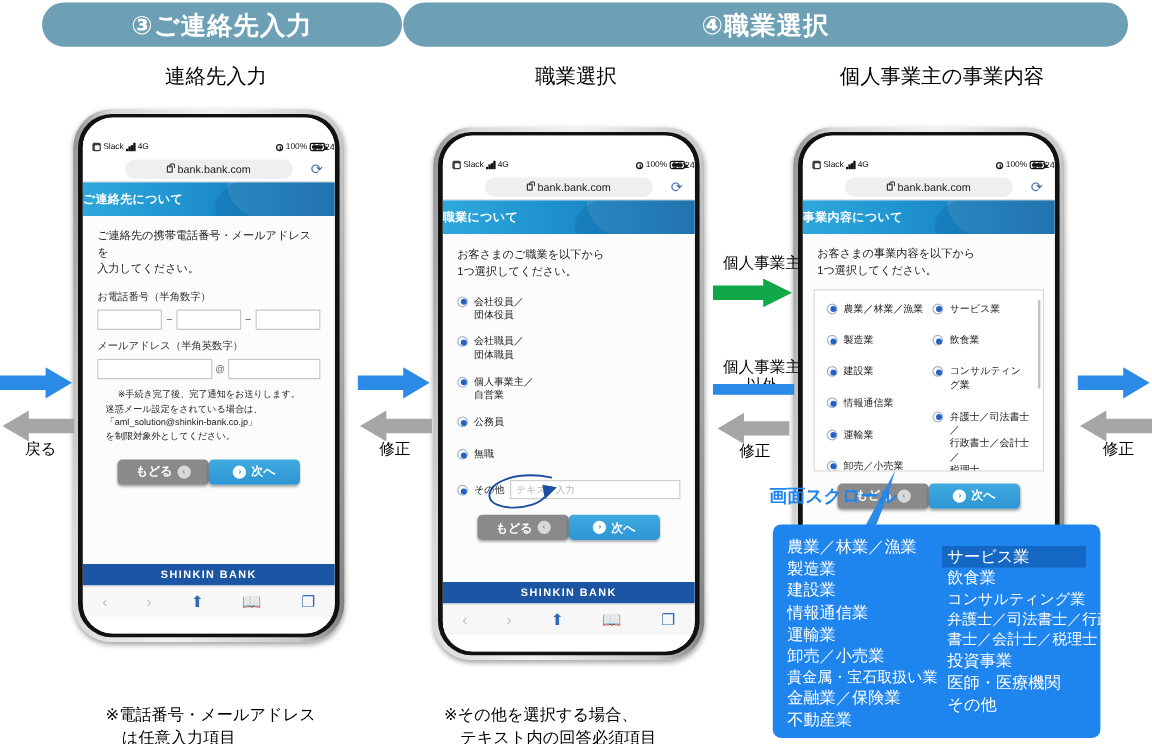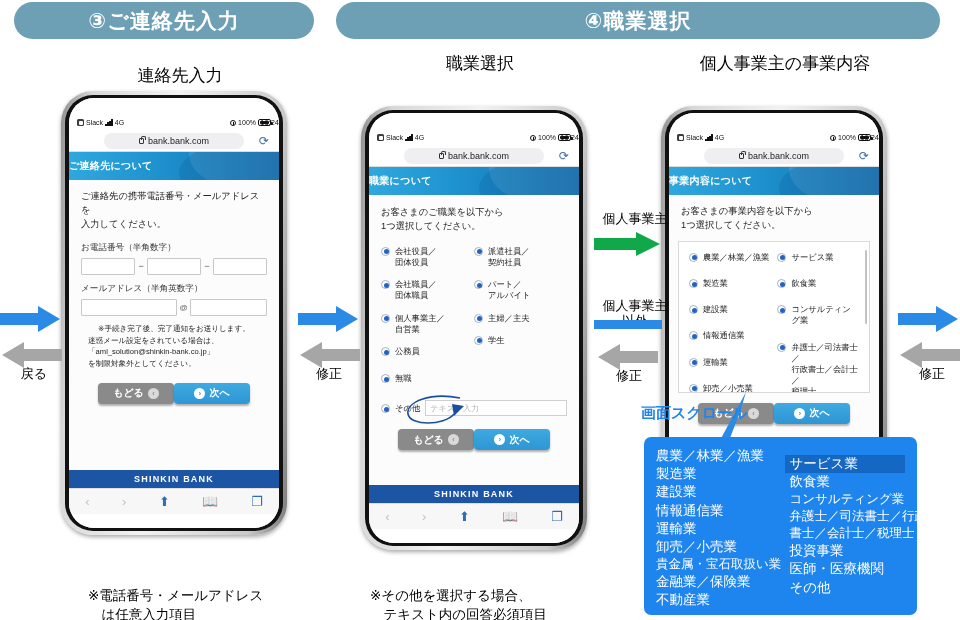--- a/index.html
+++ b/index.html
@@ -242,28 +242,28 @@
   }
   .arrowlabel{
     position:absolute; font-size:13px; color:#000; white-space:nowrap; text-align:center;
   }
 </style>
 </head>
 <body>
 
 <div id="root">
 
-  <div class="pill" style="left:14px; top:2px; width:300px;">
+  <div class="pill" style="left:35px; top:2px; width:300px;">
     <span>③ご連絡先入力</span>
   </div>
   <div class="pill" style="left:336px; top:2px; width:604px;">
     <span>④職業選択</span>
   </div>
 
-  <div class="caption" style="left:70px; top:52px; width:220px;margin-top:12px;">
+  <div class="caption" style="left:70px; top:52px; width:220px;">
     <span>連絡先入力</span>
   </div>
   <div class="caption" style="left:370px; top:52px; width:220px;">
     <span>職業選択</span>
   </div>
   <div class="caption" style="left:660px; top:52px; width:250px;">
     <span>個人事業主の事業内容</span>
   </div>
 
   <div class="phone" style="left:61px; top:91px;">
@@ -403,40 +403,20 @@
                 </div>
             <div class="ritem">
                   <span class="radio"></span>
                   <span class="rlabel" style="white-space:pre-line">公務員</span>
                 </div>
             <div class="ritem" style="margin-top:16px">
                   <span class="radio"></span>
                   <span class="rlabel" style="white-space:pre-line">無職</span>
                 </div>
           </div>
-          <div class="radiocol">
-            <div class="ritem">
-                  <span class="radio"></span>
-                  <span class="rlabel" style="white-space:pre-line">派遣社員／
-契約社員</span>
-                </div>
-            <div class="ritem">
-                  <span class="radio"></span>
-                  <span class="rlabel" style="white-space:pre-line">パート／
-アルバイト</span>
-                </div>
-            <div class="ritem">
-                  <span class="radio"></span>
-                  <span class="rlabel" style="white-space:pre-line">主婦／主夫</span>
-                </div>
-            <div class="ritem">
-                  <span class="radio"></span>
-                  <span class="rlabel" style="white-space:pre-line">学生</span>
-                </div>
-          </div>
         </div>
         <div class="otherrow" style="margin-top:5px;">
           <span class="radio"></span>
           <span class="rlabel">その他</span>
           <div class="textinput">
                 <span>テキスト入力</span>
               </div>
         </div>
         <div class="btnrow" style="margin-top:13px;">
           <div class="btn btn-back">

